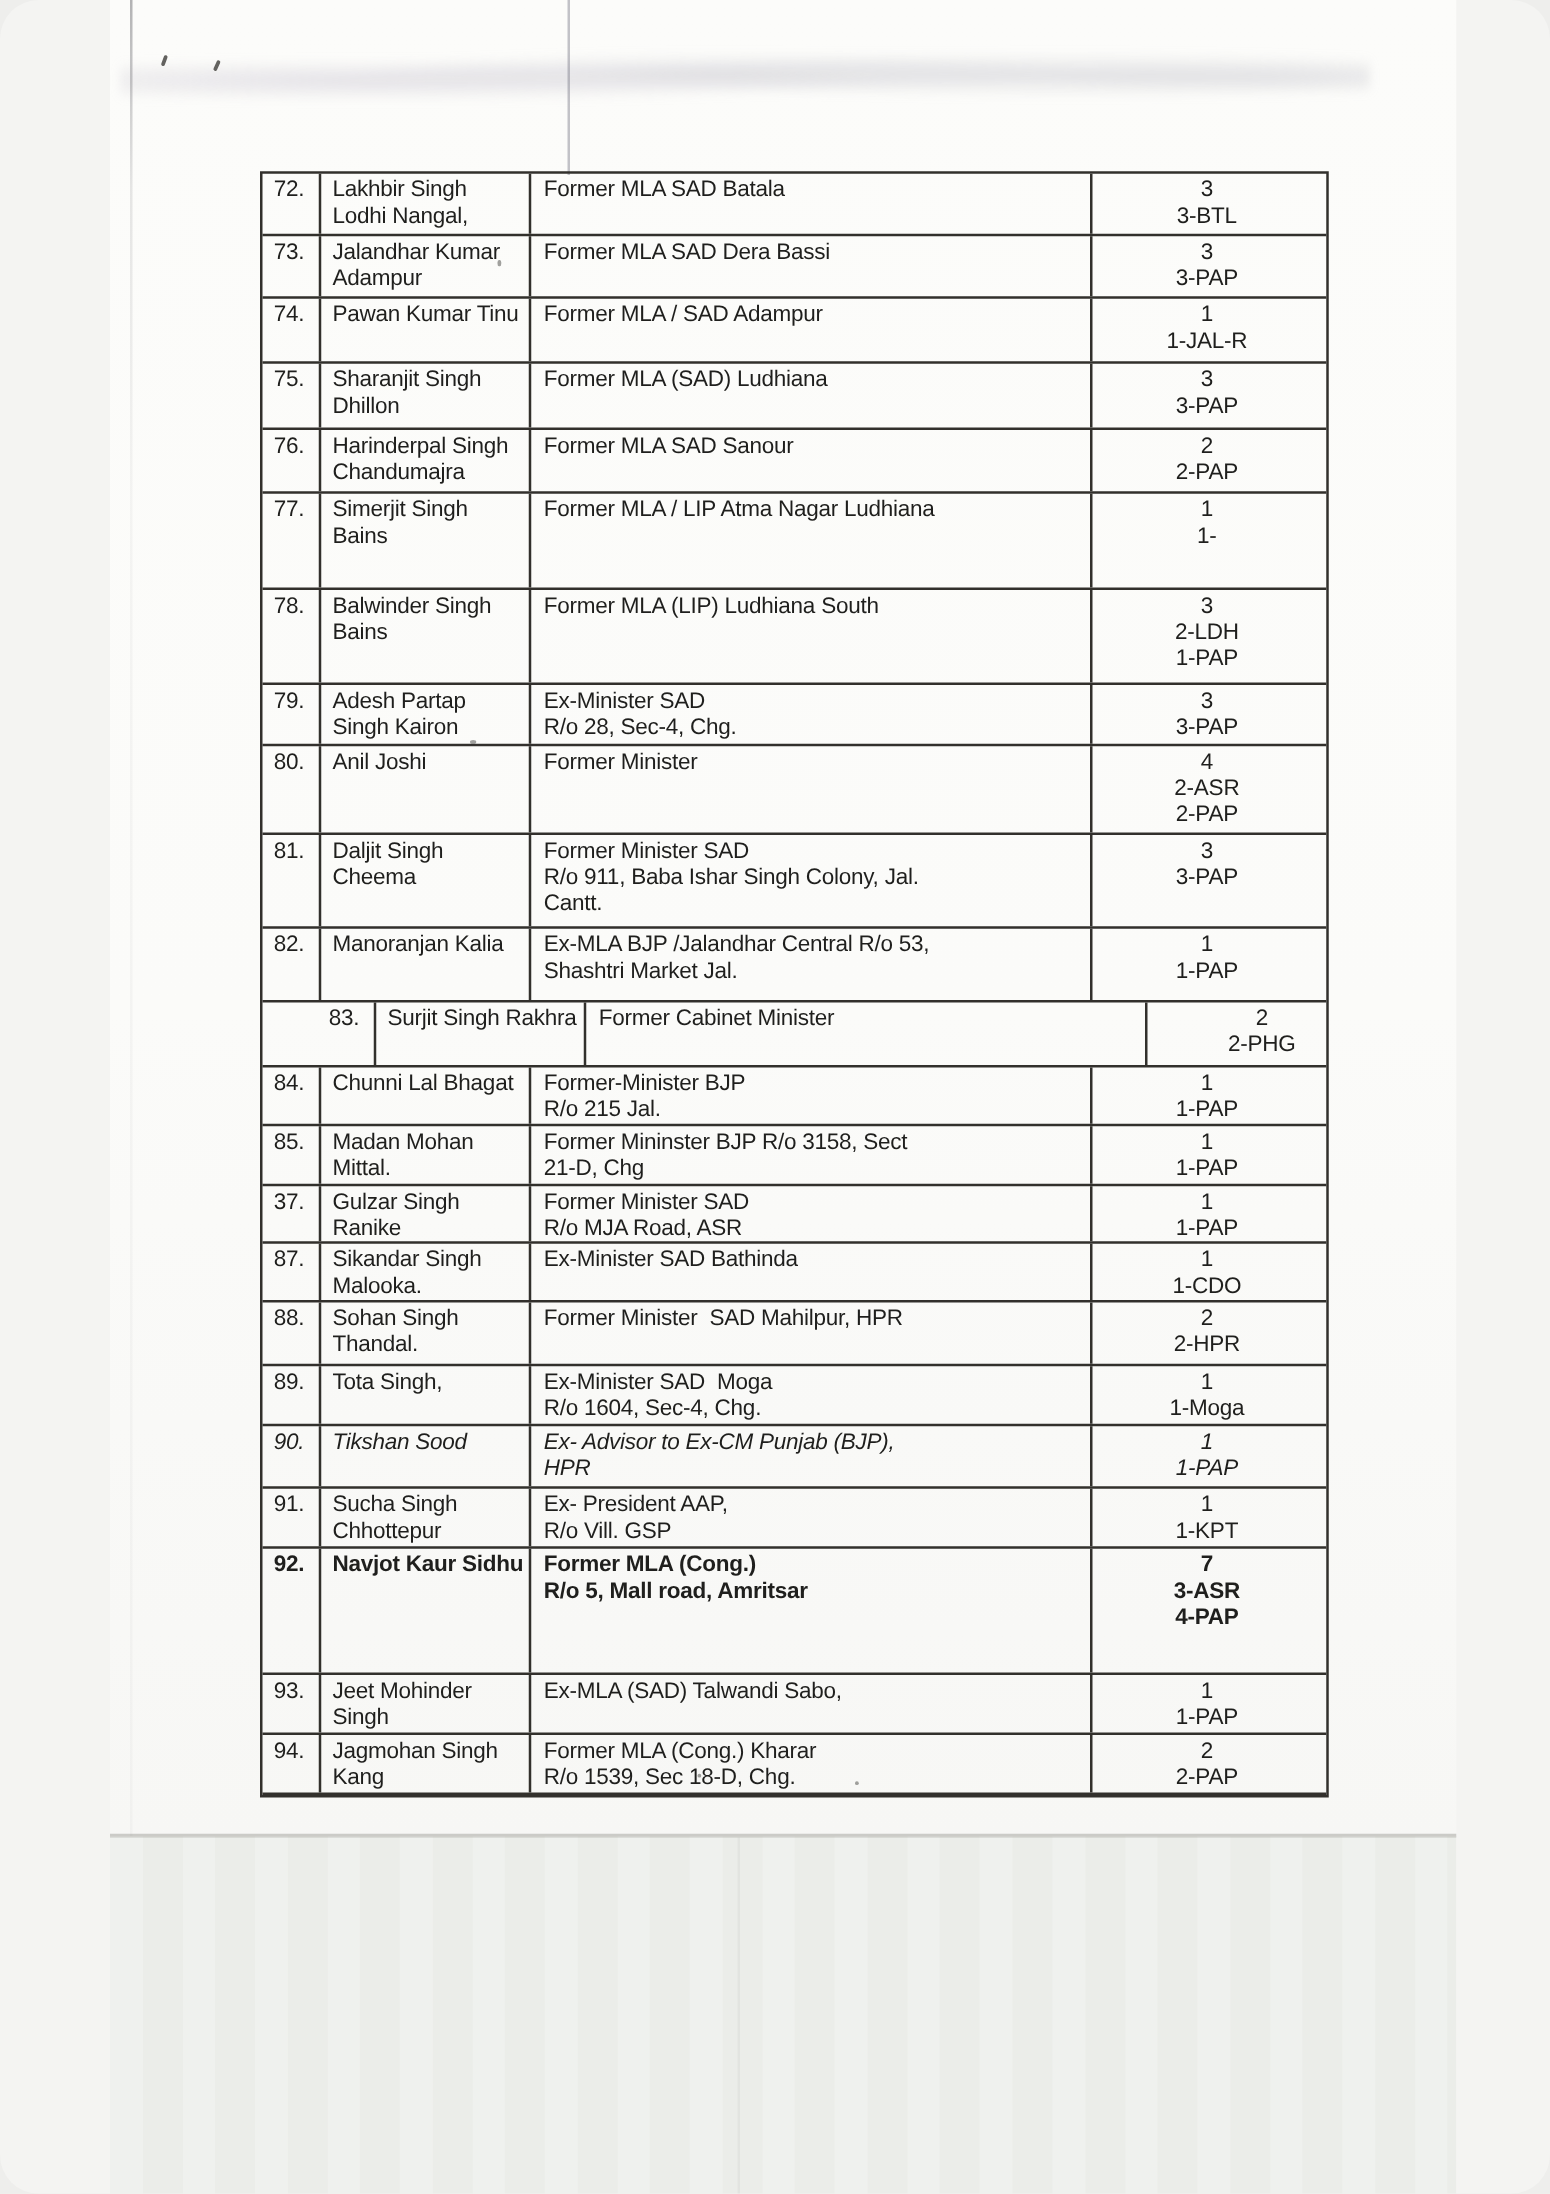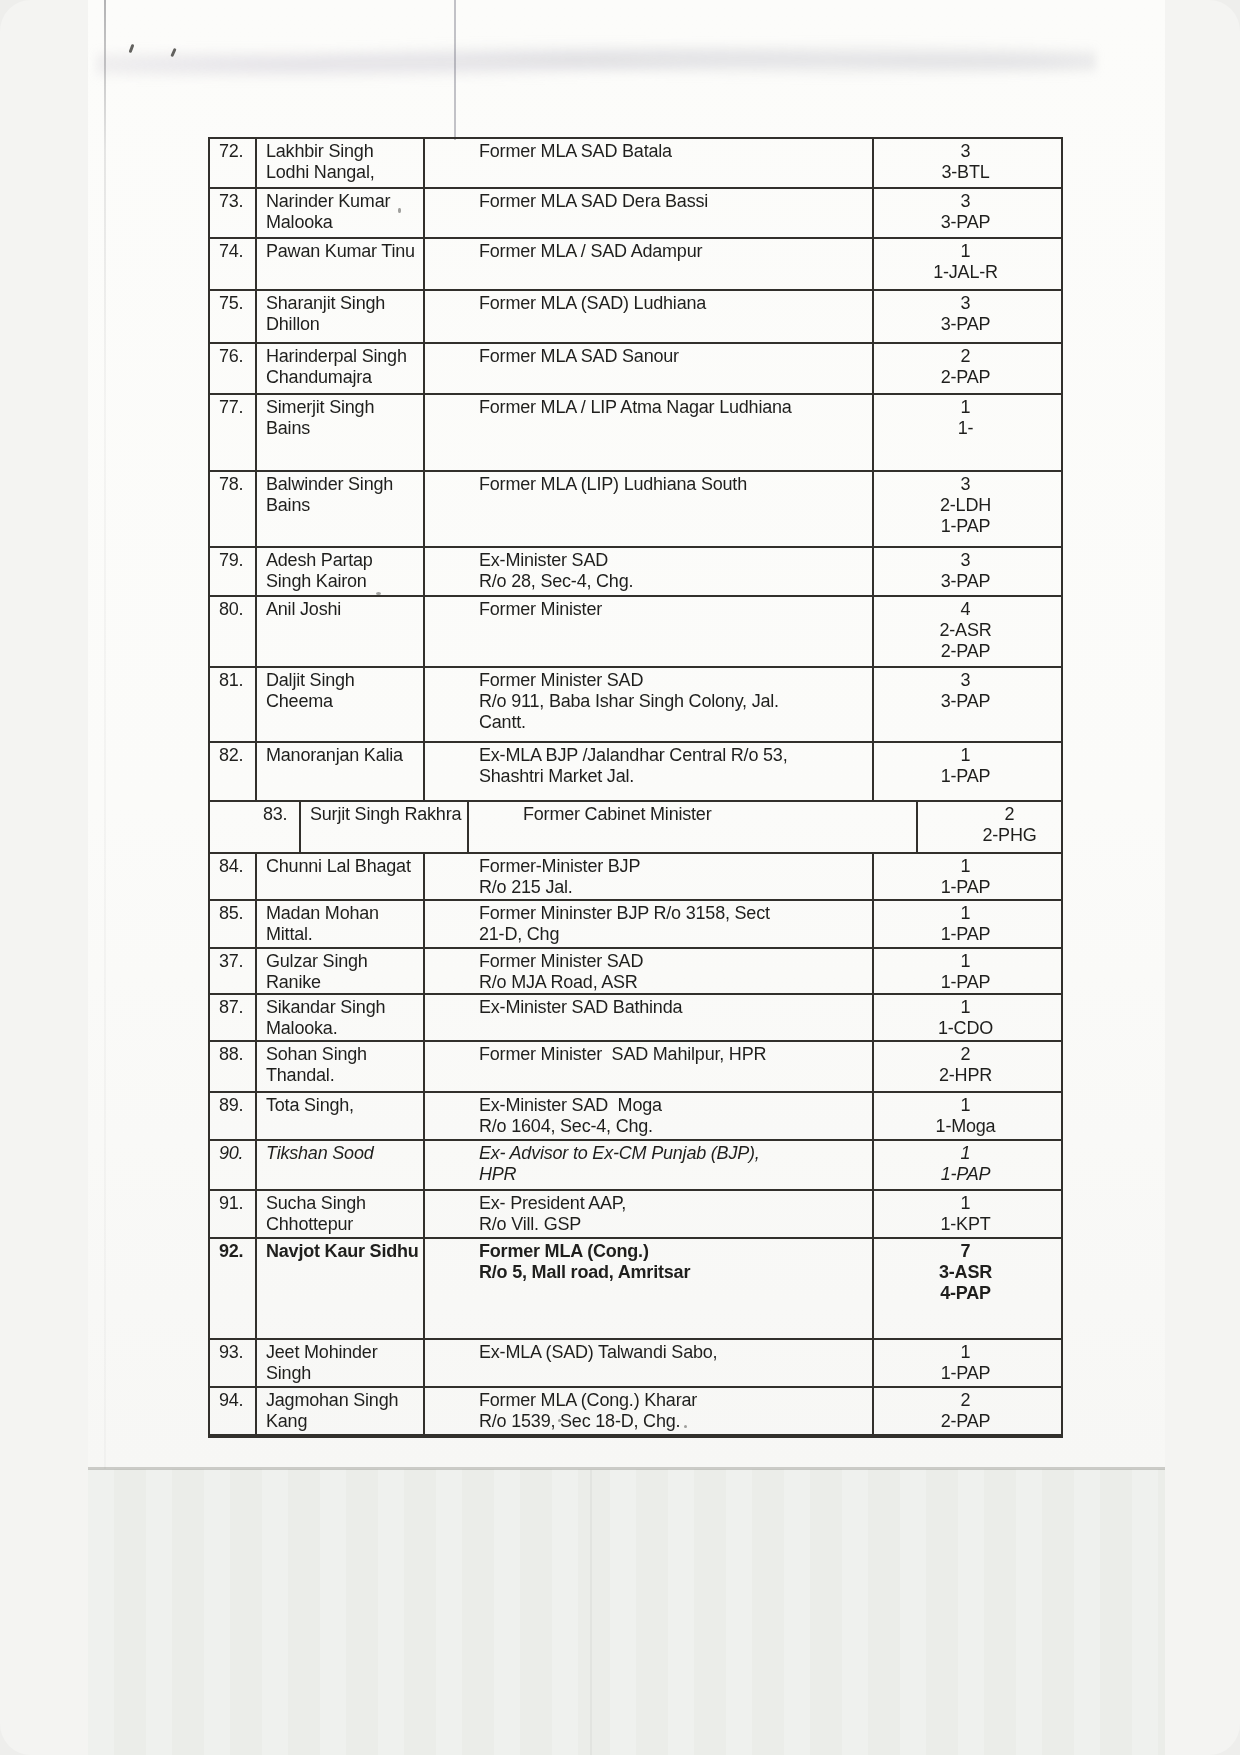--- a/index.html
+++ b/index.html
@@ -65,21 +65,21 @@
     border-bottom:2px solid var(--line,#32302c);
   }
   .t-row:last-child{border-bottom-width:2px;}
   .cell{
     padding-top:2px; font-size:18px; line-height:21px;
     letter-spacing:-0.2px; white-space:pre; overflow:visible;
   }
   .cell .line{min-height:21px;}
   .serial{border-right:2px solid var(--line,#32302c); padding-left:9px;}
   .name{border-right:2px solid var(--line,#32302c); padding-left:9px;}
-  .desc{border-right:2px solid var(--line,#32302c); padding-left:10px;margin-left:44px;}
+  .desc{border-right:2px solid var(--line,#32302c); padding-left:10px;}
   .count{text-align:center; padding-left:0;}
 </style>
 </head>
 <body>
 
 <div class="canvas">
   <div class="paper">
     <div class="smudge"></div>
     <div class="crease"></div>
     <div class="tick tick1"></div>
@@ -95,21 +95,21 @@
   <div class="doc-table">
     <div>
         <div class="t-row" style="min-height: 48px;">
     <div class="cell serial"><div class="line">72.</div></div>
     <div class="cell name"><div class="line">Lakhbir Singh</div><div class="line">Lodhi Nangal,</div></div>
     <div class="cell desc"><div class="line">Former MLA SAD Batala</div></div>
     <div class="cell count"><div class="line">3</div><div class="line">3-BTL</div></div>
   </div>
         <div class="t-row" style="min-height: 48px;">
     <div class="cell serial"><div class="line">73.</div></div>
-    <div class="cell name"><div class="line">Narinder Kumar</div><div class="line">Malooka</div></div>
+    <div class="cell name"><div class="line">Jalandhar Kumar</div><div class="line">Adampur</div></div>
     <div class="cell desc"><div class="line">Former MLA SAD Dera Bassi</div></div>
     <div class="cell count"><div class="line">3</div><div class="line">3-PAP</div></div>
   </div>
         <div class="t-row" style="min-height: 50px;">
     <div class="cell serial"><div class="line">74.</div></div>
     <div class="cell name"><div class="line">Pawan Kumar Tinu</div></div>
     <div class="cell desc"><div class="line">Former MLA / SAD Adampur</div></div>
     <div class="cell count"><div class="line">1</div><div class="line">1-JAL-R</div></div>
   </div>
         <div class="t-row" style="min-height: 51px;">

